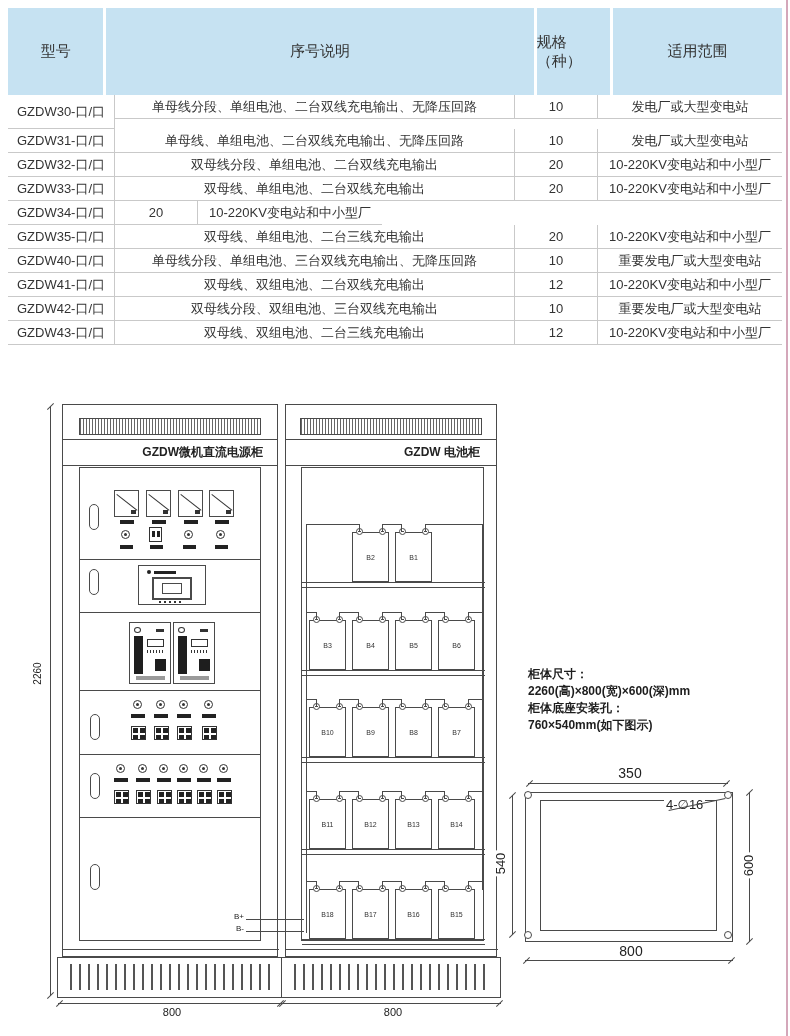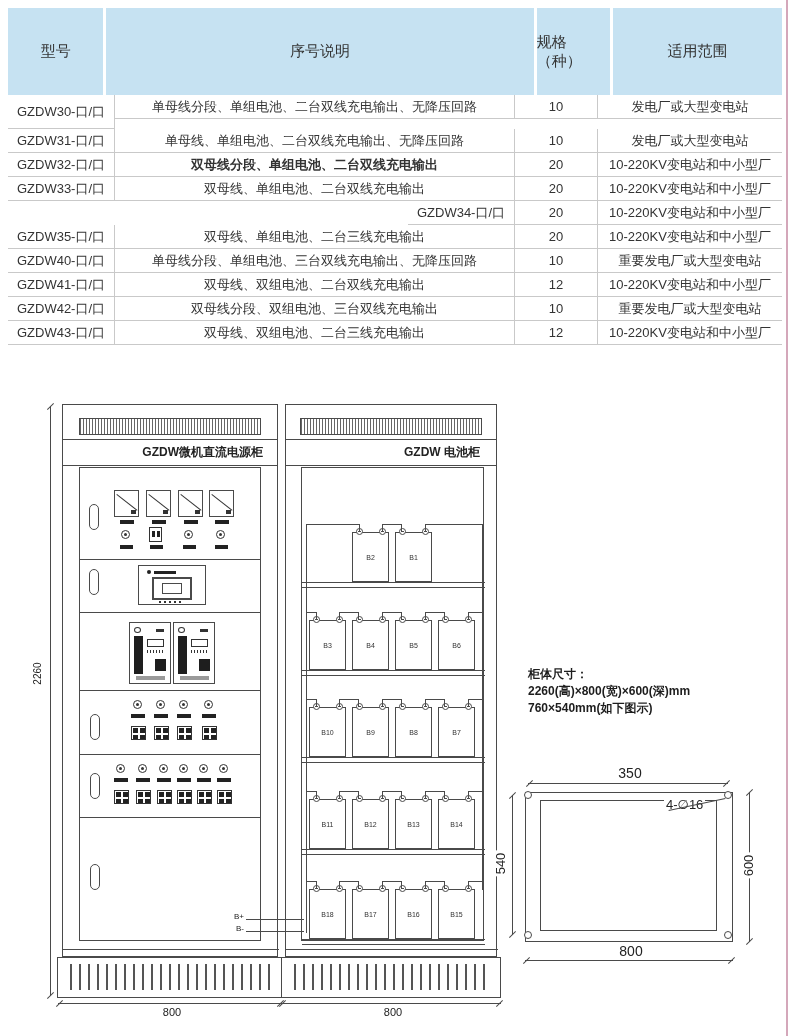--- a/index.html
+++ b/index.html
@@ -2,21 +2,21 @@
 <html><head>
 <meta charset="utf-8">
 <style>
   html,body{margin:0;padding:0;background:#fff;}
   #page{position:relative;width:790px;height:1036px;background:#fff;overflow:hidden;
         font-family:"Liberation Sans","DejaVu Sans",sans-serif;color:#222;}
   .abs{position:absolute;}
   .ln{position:absolute;background:#4a4a4a;}
   .bx{position:absolute;border:1px solid #4a4a4a;background:#fff;box-sizing:border-box;}
   .strip{position:absolute;background:#222;height:4px;}
-  .hrow{display:flex;justify-content:flex-end;}
+  .hrow{display:flex;}
   .hcell{box-sizing:border-box;display:flex;align-items:center;justify-content:center;
          font-size:15px;color:#333;}
   .dcell{box-sizing:border-box;display:flex;align-items:center;justify-content:center;
          font-size:13px;color:#333;background:#fff;border-right:1px solid #c9c9c9;
          border-bottom:1px solid #c9c9c9;white-space:nowrap;overflow:hidden;}
   #note{position:absolute;left:8px;top:343px;width:774px;height:32px;display:flex;
         align-items:center;justify-content:center;font-size:13px;font-weight:bold;color:#333;}
   .title-band{position:absolute;left:0;width:100%;border-top:1px solid #4a4a4a;
         border-bottom:1px solid #4a4a4a;box-sizing:border-box;display:flex;align-items:center;
         justify-content:flex-end;font-size:12px;font-weight:bold;color:#222;}
@@ -66,21 +66,21 @@
           <div class="dcell" style="width: 184px; height: 24px; border-right: none;">发电厂或大型变电站</div>
         </div>
         <div class="hrow">
           <div class="dcell" style="width: 107px; height: 24px; border-right: 1px solid rgb(201, 201, 201);">GZDW31-口/口</div>
           <div class="dcell" style="width: 400px; height: 24px; border-right: 1px solid rgb(201, 201, 201);">单母线、单组电池、二台双线充电输出、无降压回路</div>
           <div class="dcell" style="width: 83px; height: 24px; border-right: 1px solid rgb(201, 201, 201);">10</div>
           <div class="dcell" style="width: 184px; height: 24px; border-right: none;">发电厂或大型变电站</div>
         </div>
         <div class="hrow">
           <div class="dcell" style="width: 107px; height: 24px; border-right: 1px solid rgb(201, 201, 201);">GZDW32-口/口</div>
-          <div class="dcell" style="width: 400px; height: 24px; border-right: 1px solid rgb(201, 201, 201); font-weight: bold;">双母线分段、单组电池、二台双线充电输出</div>
+          <div class="dcell" style="width: 400px; height: 24px; border-right: 1px solid rgb(201, 201, 201);">双母线分段、单组电池、二台双线充电输出</div>
           <div class="dcell" style="width: 83px; height: 24px; border-right: 1px solid rgb(201, 201, 201);">20</div>
           <div class="dcell" style="width: 184px; height: 24px; border-right: none;">10-220KV变电站和中小型厂</div>
         </div>
         <div class="hrow">
           <div class="dcell" style="width: 107px; height: 24px; border-right: 1px solid rgb(201, 201, 201);">GZDW33-口/口</div>
           <div class="dcell" style="width: 400px; height: 24px; border-right: 1px solid rgb(201, 201, 201);">双母线、单组电池、二台双线充电输出</div>
           <div class="dcell" style="width: 83px; height: 24px; border-right: 1px solid rgb(201, 201, 201);">20</div>
           <div class="dcell" style="width: 184px; height: 24px; border-right: none;">10-220KV变电站和中小型厂</div>
         </div>
         <div class="hrow">
@@ -412,20 +412,21 @@
     <span class="dim-label rot" style="left:24px;top:668px;font-size:10px;">2260</span>
 
     <div class="dimh" style="left:58px;top:1003px;width:224px;"></div>
     <span class="dim-label" style="left:156px;top:1006px;width:28px;text-align:center;font-size:11px;">800</span>
     <div class="dimh" style="left:281px;top:1003px;width:220px;"></div>
     <span class="dim-label" style="left:377px;top:1006px;width:28px;text-align:center;font-size:11px;">800</span>
 
     <div class="abs" id="info-block" style="left:528px;top:666px;width:240px;">
       <div class="info-line">柜体尺寸：</div>
       <div class="info-line">2260(高)×800(宽)×600(深)mm</div>
+      <div class="info-line">柜体底座安装孔：</div>
       <div class="info-line">760×540mm(如下图示)</div>
     </div>
 
     <div class="abs" id="mounting" style="left:0;top:0;">
       <div class="bx" style="left:525px;top:792px;width:208px;height:150px;border-width:1.5px;"></div>
       <div class="bx" style="left:540px;top:800px;width:177px;height:131px;"></div>
       <div class="hole" style="left:524px;top:791px;"></div>
       <div class="hole" style="left:724px;top:791px;"></div>
       <div class="hole" style="left:524px;top:931px;"></div>
       <div class="hole" style="left:724px;top:931px;"></div>

